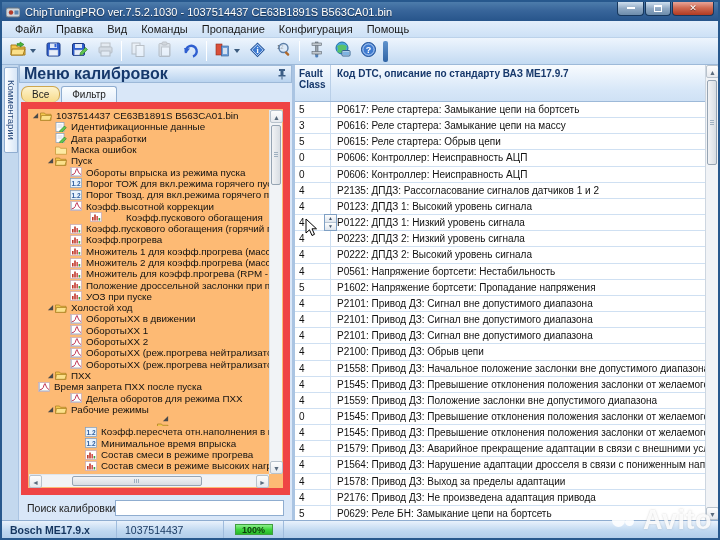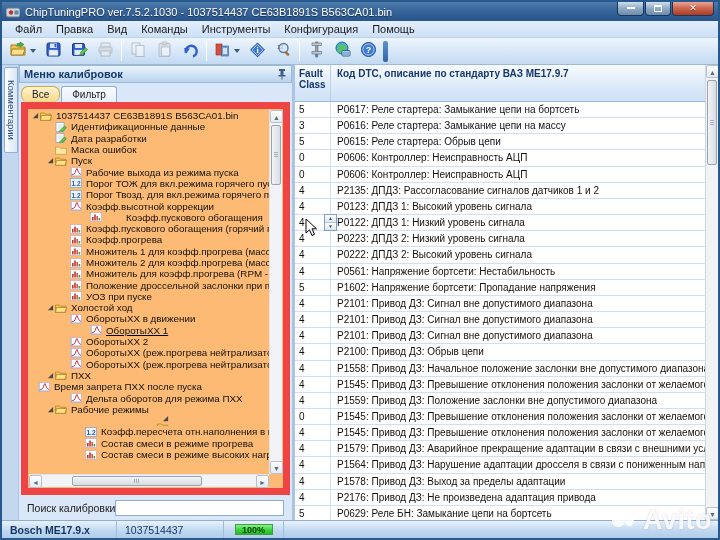--- a/index.html
+++ b/index.html
@@ -44,21 +44,21 @@
   
   .side-strip { width:17px; background:#c3d8ee; border-right:1px solid #aac4e2; position:relative; }
   .side-tab { position:absolute; top:2px; left:2px; width:14px; height:86px;
               background:linear-gradient(90deg,#fdfeff,#d7e6f7); border:1px solid #8fadd0; border-radius:2px 0 0 2px;
               writing-mode:vertical-rl; font-size:9.5px; color:#25477a; text-align:center; line-height:12px; }
 
   
   .calib { width:275px; display:flex; flex-direction:column; border-right:2px solid #aac4e2; background:#dcea fb; background:#d9e7f8; }
   .panel-header { height:18px; background:linear-gradient(#ecf4fd,#b9d3ef); border:1px solid #9db9d8;
                   display:flex; align-items:center; padding:0 4px; }
-  .panel-title { font-size:11px; font-weight:bold; color:#16386b; flex:1; }
+  .panel-title { font-size:16px; font-weight:bold; color:#16386b; flex:1; }
   .pin-icon { width:10px; height:12px; }
   .panel-tabs { height:19px; display:flex; align-items:flex-end; padding-left:2px; background:#d9e7f8; }
   .ptab { font-size:10px; padding:2px 10px 2px; border:1px solid #8fadd0; border-bottom:none;
           border-radius:3px 3px 0 0; background:linear-gradient(#fafdff,#e4eefa); color:#222; margin-right:1px; }
   .ptab.active { background:linear-gradient(#fdf3cd,#f7da8a); border-color:#cda64e; font-weight:normal;border-radius:7px; }
   .tree-box { flex:1; margin:0 2px; border:7px solid #ef4444; background:#fdba74; position:relative; overflow:hidden; }
   .tree-rows { position:absolute; top:1px; left:1px; right:14px; bottom:14px; overflow:hidden; }
   .trow { height:11.3px; display:flex; align-items:center; white-space:nowrap; overflow:hidden; }
   .texp { width:9px; flex:0 0 auto; display:flex; align-items:center; justify-content:center; }
   .texp svg { width:7px; height:7px; }
@@ -137,21 +137,21 @@
       <div class="win-btn max"><span class="glyph-box"></span></div>
       <div class="win-btn close">✕</div>
     </div>
   </div>
 
   <div class="menubar" id="menubar">
       <div class="menu-item">Файл</div>
       <div class="menu-item">Правка</div>
       <div class="menu-item">Вид</div>
       <div class="menu-item">Команды</div>
-      <div class="menu-item">Инструменты</div>
+      <div class="menu-item">Пропадание</div>
       <div class="menu-item">Конфигурация</div>
       <div class="menu-item">Помощь</div>
     </div>
 
   <div class="toolbar" id="toolbar">
       <div class="tb-btn dd">
         <span><svg viewBox="0 0 17 17">
             <path d="M1 4 h5 l1.5 2 H15 v8 H1z" fill="#f4c64d" stroke="#a77d1d"></path>
             <path d="M2 8 h13 l-2 6 H1z" fill="#fbe08a" stroke="#a77d1d"></path>
             <path d="M10 1 l4 2.5 -4 2.5 v-1.6 h-3 v-1.8 h3z" fill="#49b53a" stroke="#2c7d22" stroke-width=".6"></path>
@@ -337,21 +337,21 @@
             <div class="trow" style="padding-left: 32px;">
               <span class="texp"></span>
               <span class="ticon">
                 <svg viewBox="0 0 12 10">
                   <rect x="0.5" y="0.5" width="11" height="9" fill="#fff" stroke="#c4a8b8" stroke-width=".7"></rect>
                   <path d="M1.5 8 L4 7 Q5.5 6 6 3 L7 1.5 L8 4 Q9 7 11 7.5" fill="none" stroke="#c23a5a" stroke-width="1"></path>
                   <line x1="1.5" y1="1" x2="1.5" y2="9" stroke="#8fa3b8" stroke-width=".6"></line>
                   <line x1="1" y1="8.8" x2="11.5" y2="8.8" stroke="#8fa3b8" stroke-width=".6"></line>
                 </svg>
               </span>
-              <span class="tlabel">Рабочие выхода из режима пуска</span>
+              <span class="tlabel">Обороты впрыска из режима пуска</span>
             </div>
             <div class="trow" style="padding-left: 32px;">
               <span class="texp"></span>
               <span class="ticon">
                 <svg viewBox="0 0 12 10">
                   <rect x="0.5" y="0.5" width="11" height="9" fill="#e8f2fc" stroke="#7f9ec0" stroke-width=".7"></rect>
                   <text x="6" y="7.5" font-size="6.5" font-weight="bold" fill="#2d5d9e" text-anchor="middle">1.2</text>
                 </svg>
               </span>
               <span class="tlabel">Порог ТОЖ для вкл.режима горячего пуска</span>
@@ -501,21 +501,21 @@
               <span class="ticon">
                 <svg viewBox="0 0 12 10">
                   <rect x="0.5" y="0.5" width="11" height="9" fill="#fff" stroke="#c4a8b8" stroke-width=".7"></rect>
                   <path d="M1.5 8 L4 7 Q5.5 6 6 3 L7 1.5 L8 4 Q9 7 11 7.5" fill="none" stroke="#c23a5a" stroke-width="1"></path>
                   <line x1="1.5" y1="1" x2="1.5" y2="9" stroke="#8fa3b8" stroke-width=".6"></line>
                   <line x1="1" y1="8.8" x2="11.5" y2="8.8" stroke="#8fa3b8" stroke-width=".6"></line>
                 </svg>
               </span>
               <span class="tlabel">ОборотыХХ в движении</span>
             </div>
-            <div class="trow" style="padding-left: 52px; text-decoration: underline;">
+            <div class="trow" style="padding-left: 32px;">
               <span class="texp"></span>
               <span class="ticon">
                 <svg viewBox="0 0 12 10">
                   <rect x="0.5" y="0.5" width="11" height="9" fill="#fff" stroke="#c4a8b8" stroke-width=".7"></rect>
                   <path d="M1.5 8 L4 7 Q5.5 6 6 3 L7 1.5 L8 4 Q9 7 11 7.5" fill="none" stroke="#c23a5a" stroke-width="1"></path>
                   <line x1="1.5" y1="1" x2="1.5" y2="9" stroke="#8fa3b8" stroke-width=".6"></line>
                   <line x1="1" y1="8.8" x2="11.5" y2="8.8" stroke="#8fa3b8" stroke-width=".6"></line>
                 </svg>
               </span>
               <span class="tlabel">ОборотыХХ 1</span>
@@ -624,20 +624,30 @@
             </div>
             <div class="trow" style="padding-left: 47px;">
               <span class="texp"></span>
               <span class="ticon">
                 <svg viewBox="0 0 12 10">
                   <rect x="0.5" y="0.5" width="11" height="9" fill="#e8f2fc" stroke="#7f9ec0" stroke-width=".7"></rect>
                   <text x="6" y="7.5" font-size="6.5" font-weight="bold" fill="#2d5d9e" text-anchor="middle">1.2</text>
                 </svg>
               </span>
               <span class="tlabel">Коэфф.пересчета отн.наполнения в время впры</span>
+            </div>
+            <div class="trow" style="padding-left: 47px;">
+              <span class="texp"></span>
+              <span class="ticon">
+                <svg viewBox="0 0 12 10">
+                  <rect x="0.5" y="0.5" width="11" height="9" fill="#e8f2fc" stroke="#7f9ec0" stroke-width=".7"></rect>
+                  <text x="6" y="7.5" font-size="6.5" font-weight="bold" fill="#2d5d9e" text-anchor="middle">1.2</text>
+                </svg>
+              </span>
+              <span class="tlabel">Минимальное время впрыска</span>
             </div>
             <div class="trow" style="padding-left: 47px;">
               <span class="texp"></span>
               <span class="ticon">
                 <svg viewBox="0 0 12 10">
                   <rect x="0.5" y="0.5" width="11" height="9" fill="#fff" stroke="#c4a8b8" stroke-width=".7"></rect>
                   <rect x="2" y="5" width="1.6" height="3.5" fill="#c0392b"></rect>
                   <rect x="4.2" y="2.5" width="1.6" height="6" fill="#c0392b"></rect>
                   <rect x="6.4" y="4" width="1.6" height="4.5" fill="#d35454"></rect>
                   <rect x="8.6" y="6" width="1.6" height="2.5" fill="#3f9e3f"></rect>

